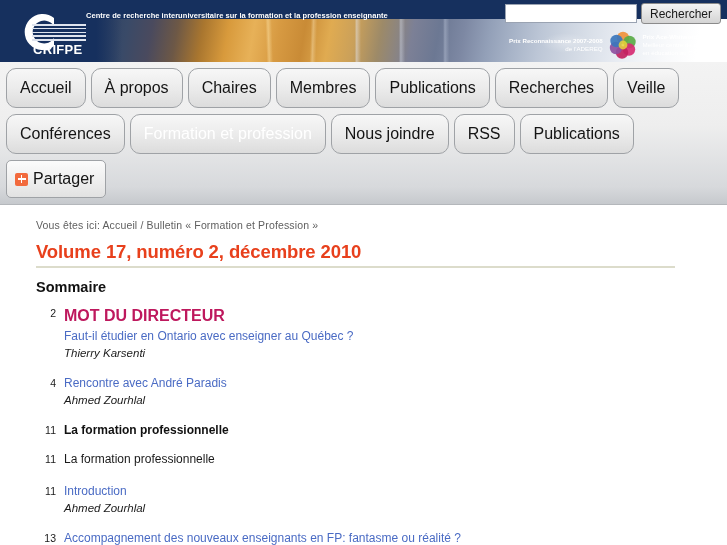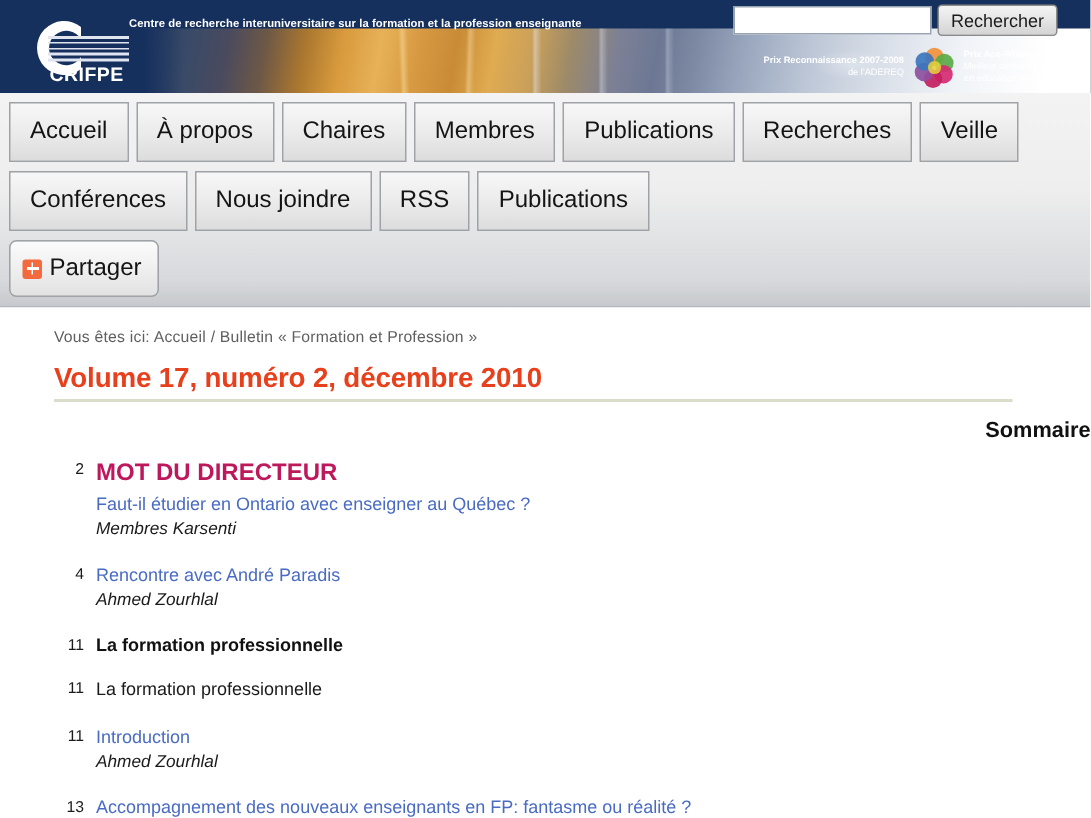--- a/index.html
+++ b/index.html
@@ -113,21 +113,21 @@
   .banner-fadeleft {
     position: absolute;
     left: 0; top: 0;
     width: 26px; height: 43px;
     background: linear-gradient(90deg, #16305e 0%, rgba(22,48,94,0) 100%);
   }
 
   
   .search-wrap {
     position: absolute;
-    right: 22px; top: 3px;
+    right: 6px; top: 3px;
     display: flex;
     align-items: center;
     gap: 4px;
     z-index: 8;
   }
   .search-input {
     width: 132px; height: 19px;
     border: 1px solid #9aa3b2;
     background: #ffffff;
     font-family: "Liberation Sans", sans-serif;
@@ -185,21 +185,21 @@
     display: flex;
     gap: 5px;
     margin-bottom: 6px;
   }
   .nav-btn {
     height: 40px;
     padding: 0 13px;
     display: flex;
     align-items: center;
     border: 1px solid #9fa2a6;
-    border-radius: 0;
+    border-radius: 10px;
     background: linear-gradient(#f7f7f7 0%, #ebebeb 52%, #dcdcdc 100%);
     font-size: 16px;
     color: #141414;
     white-space: nowrap;
     cursor: pointer;
   }
   .nav-btn.active {
     color: #ffffff;
     background: linear-gradient(#f7f7f7 0%, #ebebeb 52%, #dcdcdc 100%);
   }
@@ -254,21 +254,20 @@
     margin-top: 3px;
     width: 639px;
     height: 2px;
     background: #dcdccb;
   }
   .section-head {
     margin-top: 11px;
     font-size: 14.5px;
     font-weight: bold;
     color: #111111;
-    text-align: right;
   }
 
   .toc { margin-top: 10px; }
   .toc-item {
     display: flex;
     margin-bottom: 11px;
   }
   .toc-num {
     width: 20px;
     flex: 0 0 20px;
@@ -370,20 +369,21 @@
     <div class="nav-btn">Accueil</div>
     <div class="nav-btn">À propos</div>
     <div class="nav-btn">Chaires</div>
     <div class="nav-btn">Membres</div>
     <div class="nav-btn">Publications</div>
     <div class="nav-btn">Recherches</div>
     <div class="nav-btn">Veille</div>
   </div>
   <div class="nav-row">
     <div class="nav-btn">Conférences</div>
+    <div class="nav-btn active">Formation et profession</div>
     <div class="nav-btn">Nous joindre</div>
     <div class="nav-btn">RSS</div>
     <div class="nav-btn">Publications</div>
   </div>
   <div class="nav-row">
     <div class="share-btn">
       <span class="plus-icon"></span>
       <span>Partager</span>
     </div>
   </div>
@@ -395,21 +395,21 @@
   <div class="title-rule"></div>
   <div class="section-head">Sommaire</div>
 
   <div class="toc">
 
     <div class="toc-item">
       <div class="toc-num">2</div>
       <div class="toc-body">
         <span class="toc-cat">MOT DU DIRECTEUR</span>
         <span class="toc-link">Faut-il étudier en Ontario avec enseigner au Québec ?</span>
-        <span class="toc-auth">Membres Karsenti</span>
+        <span class="toc-auth">Thierry Karsenti</span>
       </div>
     </div>
 
     <div class="toc-item" style="margin-top:14px;">
       <div class="toc-num">4</div>
       <div class="toc-body">
         <span class="toc-link">Rencontre avec André Paradis</span>
         <span class="toc-auth">Ahmed Zourhlal</span>
       </div>
     </div>

